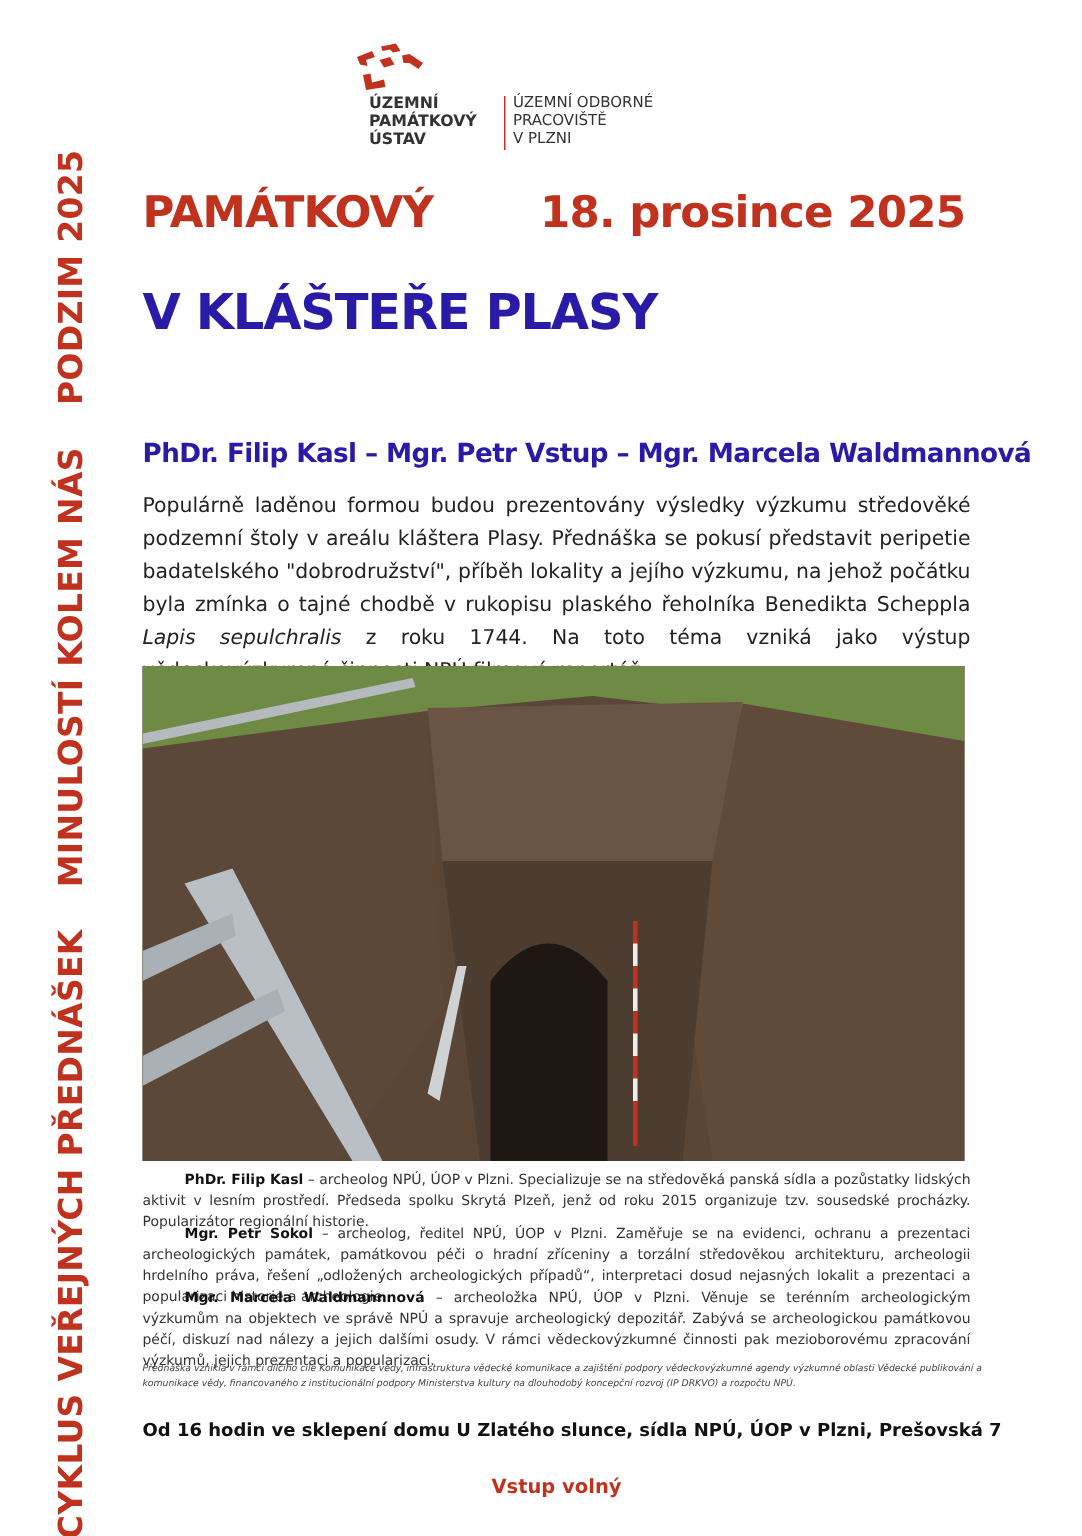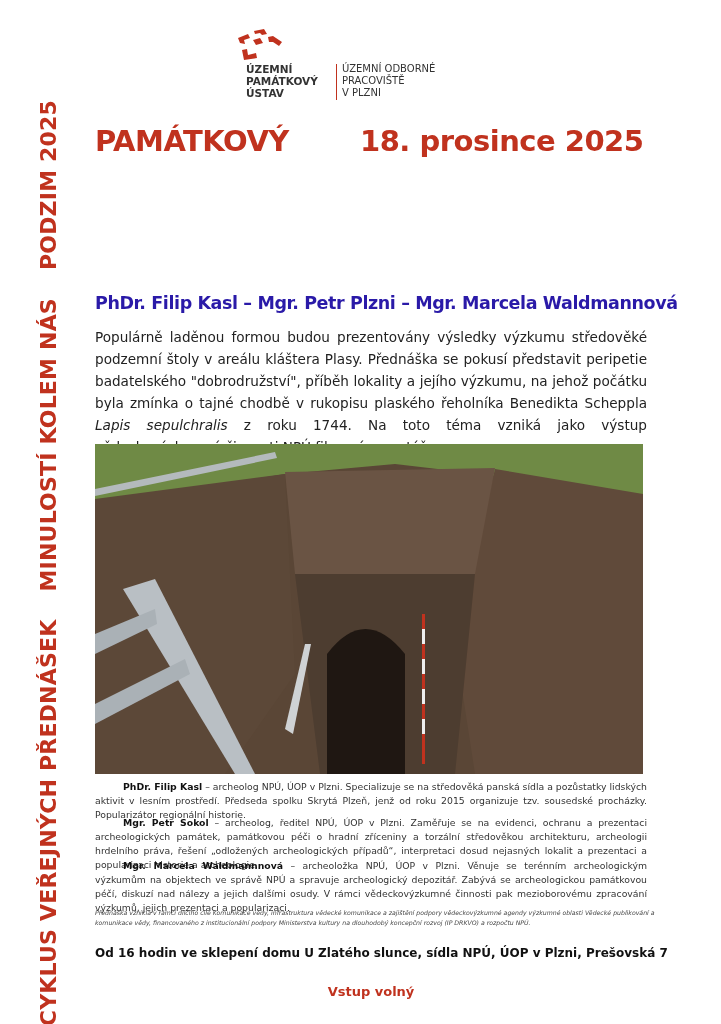--- a/index.html
+++ b/index.html
@@ -51,22 +51,23 @@
 
 <div class="side">
   <div class="side-text">
     <span>CYKLUS VEŘEJNÝCH PŘEDNÁŠEK</span><span class="gap"></span><span>MINULOSTÍ KOLEM NÁS</span><span class="gap"></span><span>PODZIM 2025</span>
   </div>
 </div>
 
 <div class="kind">PAMÁTKOVÝ</div>
 <div class="date">18. prosince 2025</div>
 <div class="title">
+  <div>V KLÁŠTEŘE PLASY</div>
 </div>
-<div class="speakers">PhDr. Filip Kasl – Mgr. Petr Plzni – Mgr. Marcela Waldmannová</div>
+<div class="speakers">PhDr. Filip Kasl – Mgr. Petr Vstup – Mgr. Marcela Waldmannová</div>
 
 <div class="abstract"><span>Populárně laděnou formou budou prezentovány výsledky výzkumu středověké podzemní štoly v areálu kláštera Plasy. Přednáška se pokusí představit peripetie badatelského "dob­rodružství", příběh lokality a jejího výzkumu, na jehož počátku byla zmínka o tajné chodbě v rukopisu plaského řeholníka Benedikta Scheppla </span><i>Lapis sepulchralis</i><span> z roku 1744. Na toto téma vzniká jako výstup vědeckovýzkumné činnosti NPÚ filmová reportáž.</span></div>
 
 <div class="photo">
   <svg width="548" height="330" viewBox="0 0 548 330">
     <rect width="548" height="330" fill="#5a4636"></rect>
     <polygon points="0,0 548,0 548,60 470,40 300,20 190,30 0,60" fill="#6f8a45"></polygon>
     <polygon points="0,55 190,30 200,230 130,330 0,330" fill="#5c4838"></polygon>
     <polygon points="400,25 548,50 548,330 380,330 360,200" fill="#604a3a"></polygon>
     <polygon points="190,28 400,24 380,130 200,130" fill="#6a5444"></polygon>

